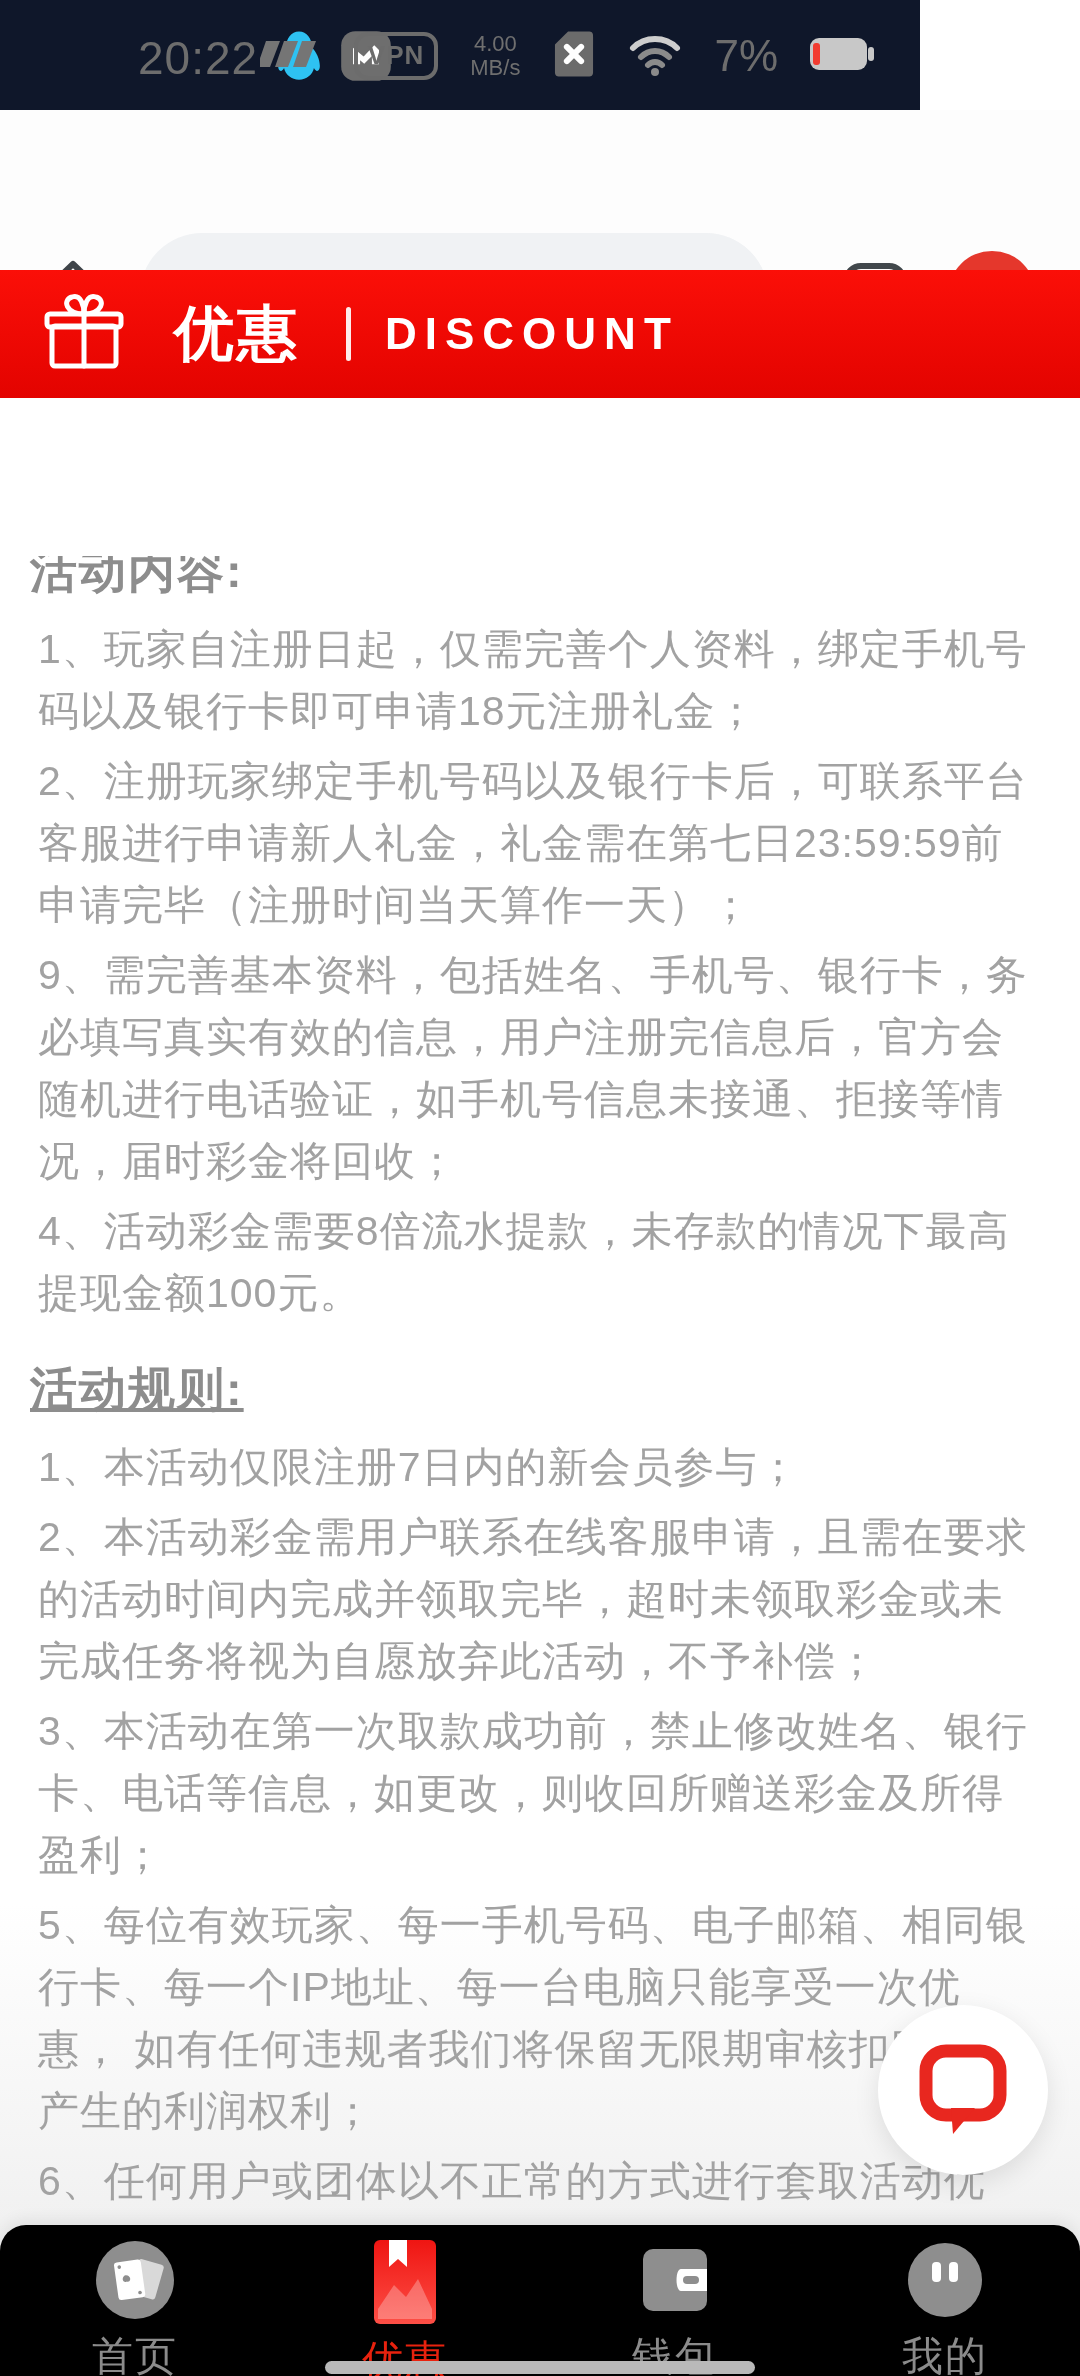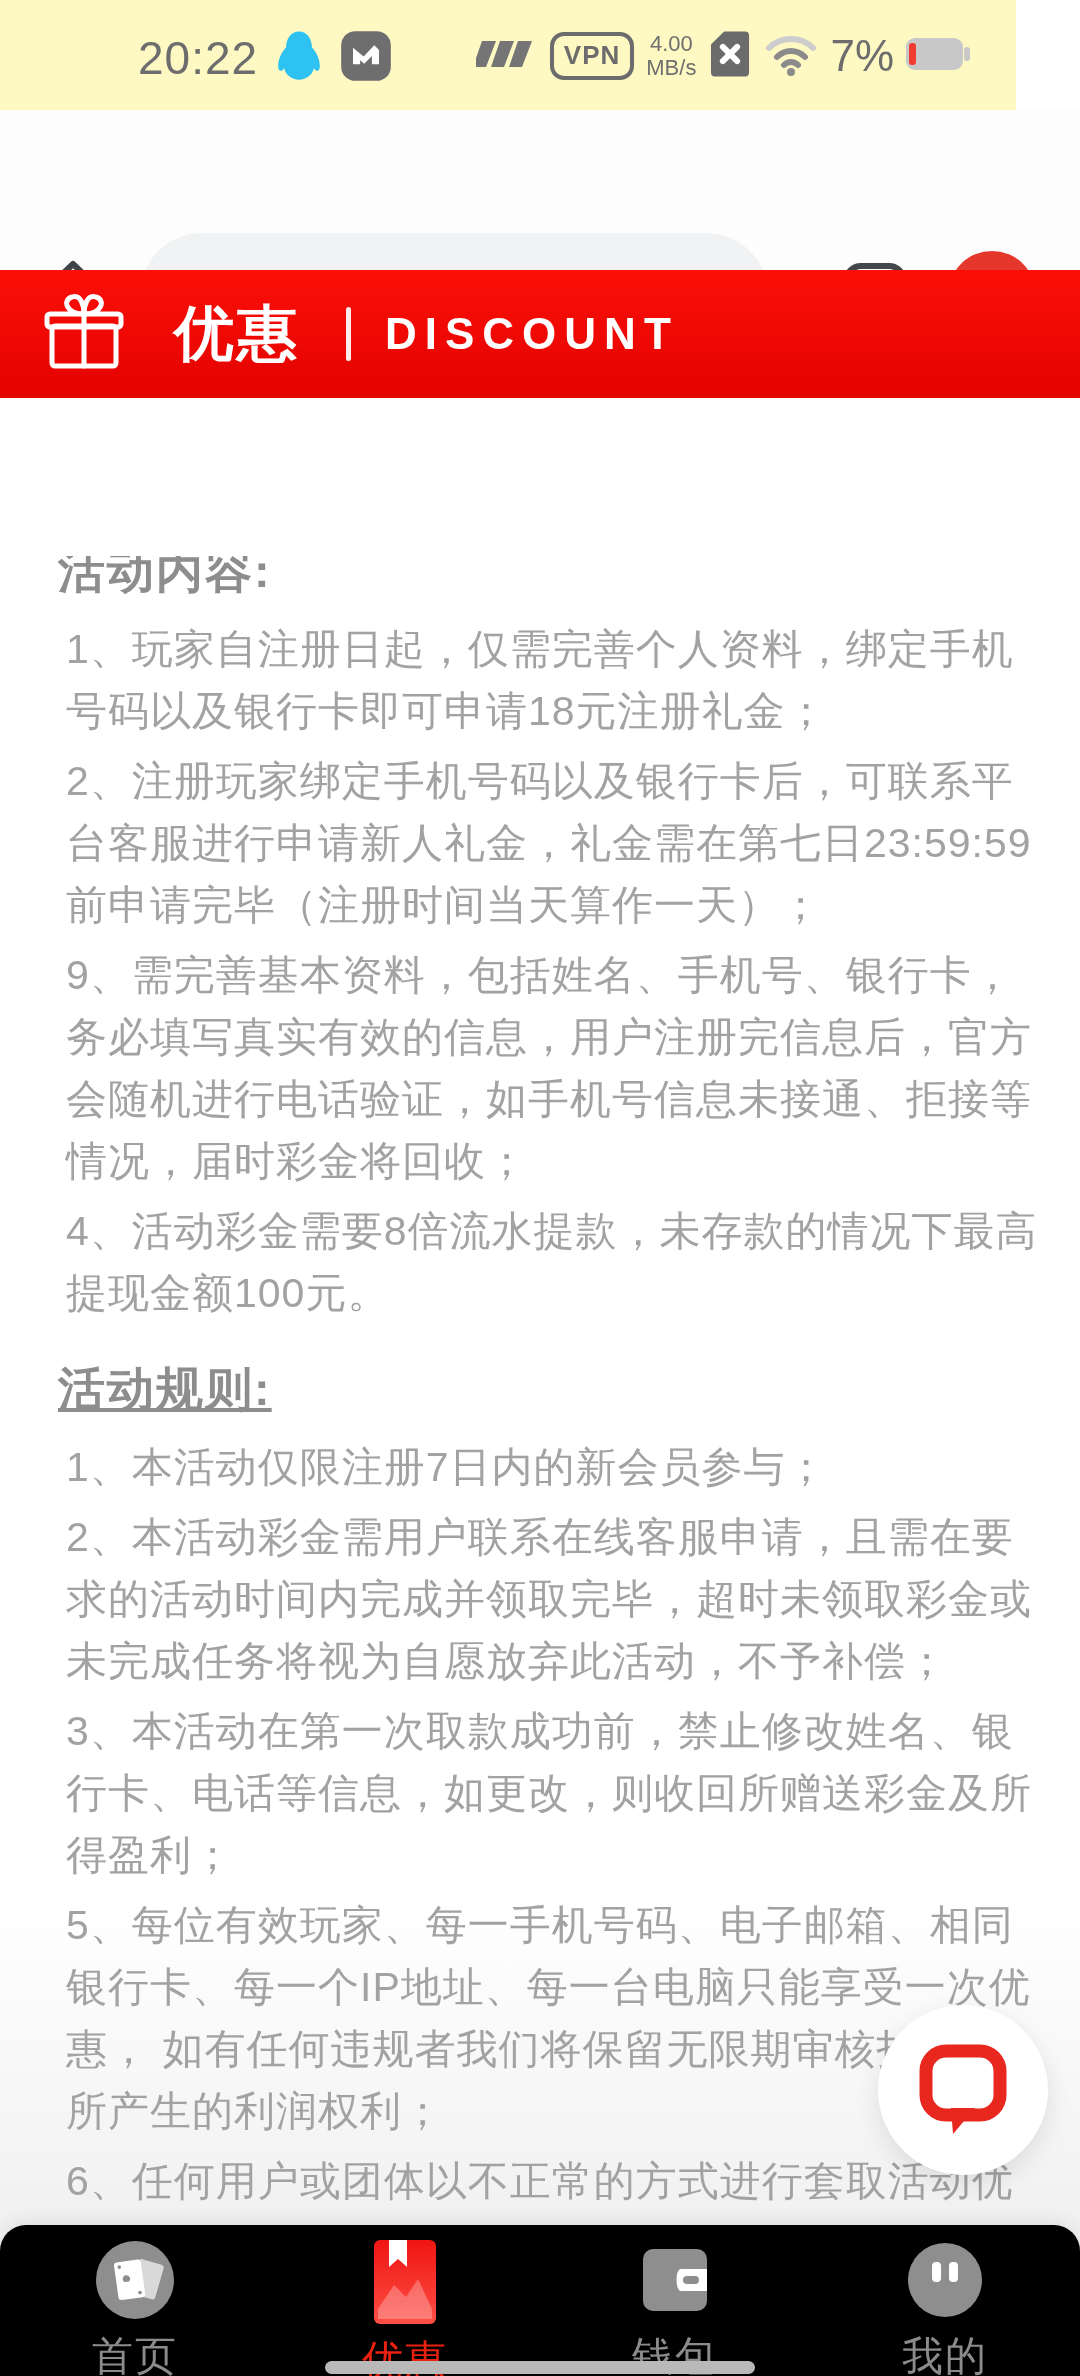--- a/index.html
+++ b/index.html
@@ -1,24 +1,24 @@
 <!DOCTYPE html>
 <html><head>
 <meta charset="utf-8">
 <style>
   * { margin:0; padding:0; box-sizing:border-box; }
   html,body { background:#fff; }
   body { font-family:"Liberation Sans","DejaVu Sans",sans-serif; }
   .screen { position:relative; width:1080px; height:2376px; background:#fff; overflow:hidden; }
 
   
-  .statusbar { position:absolute; top:0; left:0; width:1016px; height:110px; background:#fef9c3; }
+  .statusbar { position:absolute; top:0; left:0; width:920px; height:110px; background:#0f172a; }
   .sb-left { position:absolute; left:138px; top:30px; display:flex; align-items:center; gap:18px; }
   .sb-time { font-size:46px; color:#6d6d6d; letter-spacing:1px; }
-  .sb-right { position:absolute; right:46px; top:26px; display:flex; align-items:center; gap:12px; height:60px; }
+  .sb-right { position:absolute; right:46px; top:26px; display:flex; align-items:center; gap:32px; height:60px; }
   .sb-speed { display:flex; flex-direction:column; align-items:center; line-height:24px; font-size:22px; color:#6f6f6f; }
   .sb-batt { font-size:44px; color:#6d6d6d; }
   .vpn-badge { border:4px solid #6c6c6c; border-radius:14px; color:#6c6c6c; font-size:26px; font-weight:bold; letter-spacing:1px; padding:4px 10px 5px; }
 
   
   .addressrow { position:absolute; top:110px; left:0; width:1080px; height:160px; background:#fdfdfd; }
   .home-btn { position:absolute; left:42px; top:146px; }
   .omnibox { position:absolute; left:140px; top:123px; width:628px; height:124px; background:#f0f2f4; border-radius:62px; display:flex; align-items:center; overflow:hidden; }
   .omni-lock { margin-left:52px; flex:0 0 auto; }
   .omni-url { margin-left:26px; font-size:47px; white-space:nowrap; color:#2d3134; }
@@ -35,21 +35,21 @@
   .banner-sub { margin-left:34px; font-size:44px; font-weight:600; color:#fff; letter-spacing:8px; }
 
   
   .titlerow { position:absolute; top:398px; left:0; width:1080px; height:158px; background:#fff; }
   .back-btn { position:absolute; left:28px; top:474px; }
   .page-title { position:absolute; left:104px; top:466px; font-size:48px; font-weight:bold; color:#4e4e4e; letter-spacing:2px; }
   .title-divider { position:absolute; left:28px; right:28px; top:543px; height:3px; background:#cccccc; }
 
   
   .content-viewport { position:absolute; top:556px; left:0; width:1080px; bottom:0;
-    background:linear-gradient(180deg,#ffffff 0%,#ffffff 74%,#efefef 94%,#e7e7e7 100%); overflow:hidden;padding-left:28px; }
+    background:linear-gradient(180deg,#ffffff 0%,#ffffff 74%,#efefef 94%,#e7e7e7 100%); overflow:hidden; }
   .content-text { padding:0 30px 0 30px; margin-top:-24px; color:#a2a2a2; font-size:41px; line-height:62px; letter-spacing:1px; }
   .sec-heading { font-size:47px; font-weight:bold; color:#8d8d8d; line-height:78px; letter-spacing:2px; }
   .sec-heading.rules { margin-top:26px;text-decoration:underline; }
   .content-text p { margin:8px; }
 
   
   .chat-fab { position:absolute; left:878px; top:2005px; width:170px; height:170px; border-radius:50%; background:#fff; box-shadow:0 8px 26px rgba(0,0,0,.10); display:flex; align-items:center; justify-content:center; z-index:5; }
 
   
   .navbar { position:absolute; left:0; top:2225px; width:1080px; height:151px; background:#000000; border-radius:26px 26px 0 0; box-shadow:0 -5px 16px rgba(0,0,0,.07); z-index:6; }

